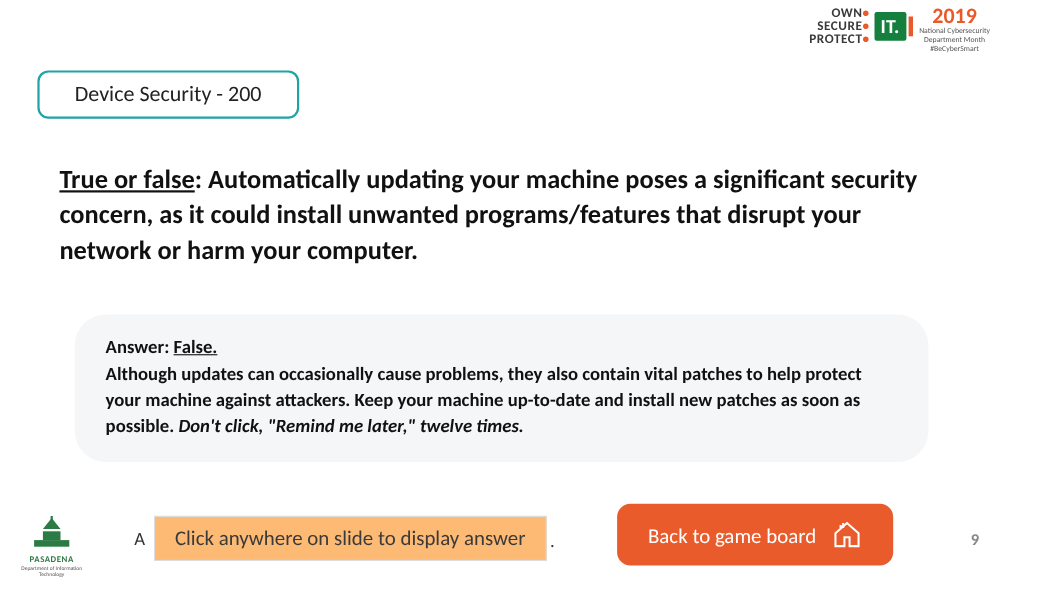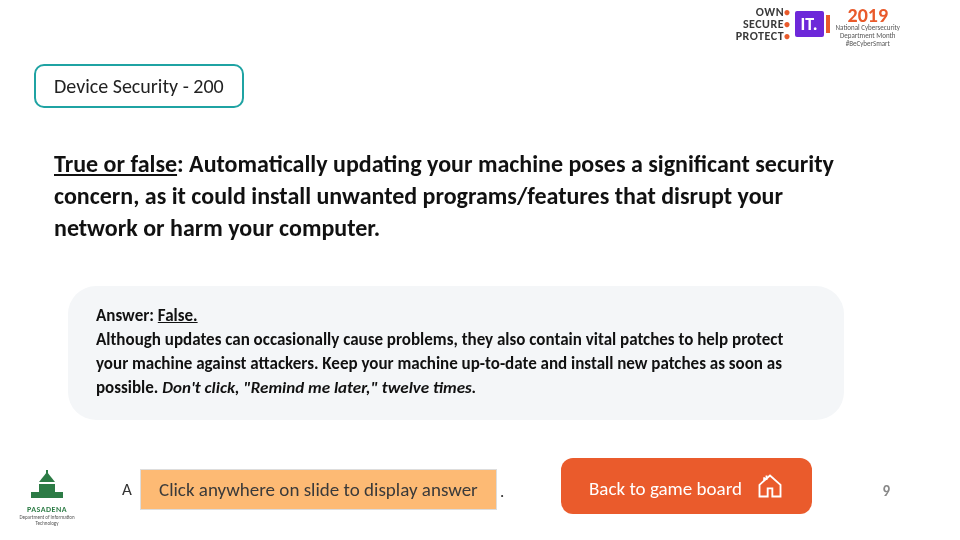--- a/index.html
+++ b/index.html
@@ -2,30 +2,30 @@
 <html><head>
 <meta charset="utf-8">
 <style>
   * { box-sizing: border-box; margin: 0; padding: 0; }
   html, body { width: 960px; height: 540px; font-family: "Segoe UI", Calibri, Arial, sans-serif; background: #fff; color: #111; overflow: hidden; position: relative; }
   .slide { position: relative; width: 912px; height: 540px; }
 
   .logo-block { position: absolute; top: 6px; right: 12px; display: flex; align-items: flex-start; gap: 6px; }
   .osp { text-align: right; font-size: 12px; line-height: 12px; font-weight: 700; color: #3a3a3a; letter-spacing: 0.5px; }
   .osp .dot { color: #e95a2b; }
-  .it-box { display: inline-block; background: #6d28d9; color: #fff; font-weight: 800; font-size: 18px; padding: 2px 6px; border-radius: 2px; margin-left: 4px; position: relative; }
+  .it-box { display: inline-block; background: #15803d; color: #fff; font-weight: 800; font-size: 18px; padding: 2px 6px; border-radius: 2px; margin-left: 4px; position: relative; }
   .it-box::after { content: ""; position: absolute; right: -6px; top: 4px; width: 4px; height: 18px; background: #e95a2b; }
   .year { color: #e95a2b; font-weight: 800; font-size: 20px; line-height: 18px; }
   .year-sub { font-size: 7px; color: #555; line-height: 8px; max-width: 80px; }
   .year-col { display: flex; flex-direction: column; align-items: center; margin-left: 6px; }
 
   .category-pill {
     position: absolute; top: 64px; left: 34px;
     border: 2px solid #1fa3a3; border-radius: 10px;
-    padding: 8px 18px; font-size: 20px; color: #222;
+    padding: 8px 32px; font-size: 20px; color: #222;
   }
 
   .question {
     position: absolute; top: 148px; left: 54px; right: 54px;
     font-size: 24px; line-height: 32px; font-weight: 700; color: #111;
   }
   .question .underline { text-decoration: underline; }
 
   .answer-box {
     position: absolute; top: 286px; left: 68px; right: 68px;

